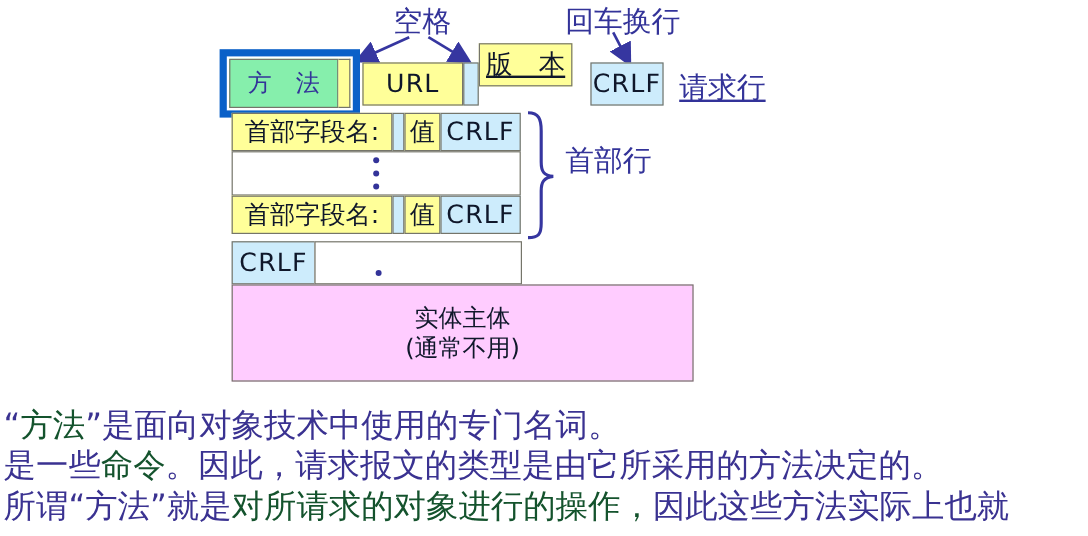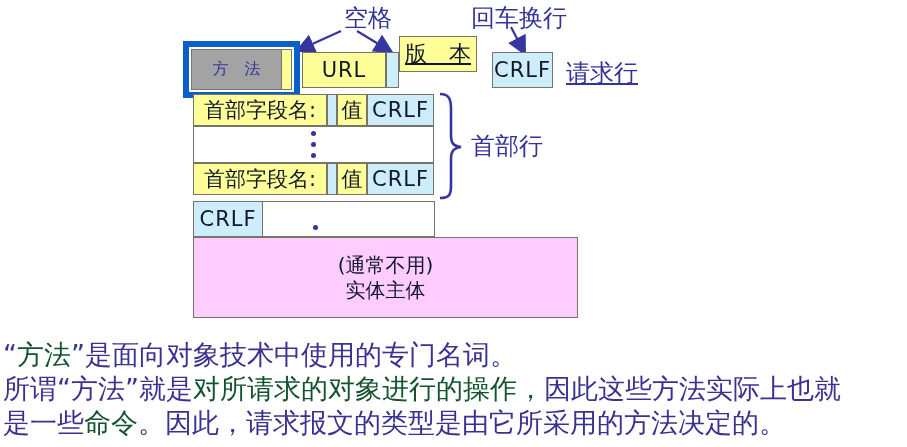--- a/index.html
+++ b/index.html
@@ -19,22 +19,22 @@
   .latin{font-size:21px;letter-spacing:1px;}
   .dlabel{
     position:absolute;font-size:24px;color:#333399;white-space:nowrap;
   }
   .hl{
     position:absolute;left:183px;top:41px;width:117px;height:57px;
     box-sizing:border-box;border:6px solid #0a60c8;background:#ffffff;
     padding:2px;display:flex;align-items:stretch;
   }
   .hl .cell{
-    flex:1;box-sizing:border-box;border:1px solid #75756a;background:#a3a3a3;
-    display:flex;align-items:center;justify-content:center;font-size:16px;color:#333399;
+    flex:1;box-sizing:border-box;border:1px solid #75756a;background:#86efac;
+    display:flex;align-items:center;justify-content:center;font-size:20px;color:#333399;
   }
   .hl .strip{
     width:10px;box-sizing:border-box;border:1px solid #75756a;border-left:none;background:#ffff99;
   }
   .dotcol{flex-direction:column;gap:6px;}
   .dot{width:5px;height:5px;border-radius:50%;background:#333399;}
   .lonedot{position:absolute;left:313px;top:225px;width:5px;height:5px;border-radius:50%;background:#333399;}
   .entity{flex-direction:column;font-size:20px;line-height:25px;}
   svg.overlay{position:absolute;left:0;top:0;pointer-events:none;}
   #notes{
@@ -42,21 +42,21 @@
     font-size:27px;line-height:34px;letter-spacing:0px;
   }
   .t-dark{color:#3a3291}
   .t-blue{color:#14532d}
 </style>
 </head>
 <body>
 
 <div id="stage">
 
-  <div class="dlabel" style="left:344px;top:2px;">空格</div>
+  <div class="dlabel" style="left:328px;top:2px;">空格</div>
   <div class="dlabel" style="left:471px;top:2px;">回车换行</div>
 
   <svg class="overlay" width="907" height="447">
     <defs>
       <marker id="ah" markerWidth="9" markerHeight="9" refX="7" refY="4.5" orient="auto">
         <path d="M0,0 L9,4.5 L0,9 z" fill="#3636a0"></path>
       </marker>
     </defs>
     <line x1="341" y1="31" x2="299" y2="50" stroke="#3636a0" stroke-width="2.2" marker-end="url(#ah)"></line>
     <line x1="357" y1="31" x2="390" y2="51" stroke="#3636a0" stroke-width="2.2" marker-end="url(#ah)"></line>
@@ -83,36 +83,36 @@
     <div class="dot"></div>
     <div class="dot"></div>
     <div class="dot"></div>
   </div>
 
   <div class="box yellow" style="left:193px;top:163px;width:134px;height:32px;font-size:21px;">首部字段名:</div>
   <div class="box lblue" style="left:327px;top:163px;width:10px;height:32px;"></div>
   <div class="box yellow" style="left:337px;top:163px;width:30px;height:32px;font-size:21px;">值</div>
   <div class="box lblue latin" style="left:367px;top:163px;width:67px;height:32px;">CRLF</div>
 
-  <div class="dlabel" style="left:471px;top:130px;font-family:Liberation Serif, serif;">首部行</div>
+  <div class="dlabel" style="left:471px;top:118px;font-family:Liberation Serif, serif;">首部行</div>
 
   <div class="box lblue latin" style="left:193px;top:201px;width:70px;height:36px;">CRLF</div>
   <div class="box white" style="left:262px;top:201px;width:173px;height:36px;"></div>
   <div class="lonedot"></div>
 
   <div class="box pink entity" style="left:193px;top:237px;width:385px;height:81px;">
+    <div>实体主体</div>
     <div>(通常不用)</div>
-    <div>实体主体</div>
   </div>
 
   <div id="notes">
     <div>
       <span class="t-dark">“</span><span class="t-blue">方法</span><span class="t-dark">”是面向对象技术中使用的专门名词。</span>
     </div>
     <div>
-      <span class="t-dark">所谓“方法”就是</span><span class="t-blue">对所请求的对象进行的操作，</span><span class="t-dark">因此这些方法实际上也就</span>
+      <span class="t-dark">是一些</span><span class="t-blue">命令</span><span class="t-dark">。因此，请求报文的类型是由它所采用的方法决定的。</span>
     </div>
     <div>
-      <span class="t-dark">是一些</span><span class="t-blue">命令</span><span class="t-dark">。因此，请求报文的类型是由它所采用的方法决定的。</span>
+      <span class="t-dark">所谓“方法”就是</span><span class="t-blue">对所请求的对象进行的操作，</span><span class="t-dark">因此这些方法实际上也就</span>
     </div>
   </div>
 
 </div>
 
 </body></html>

